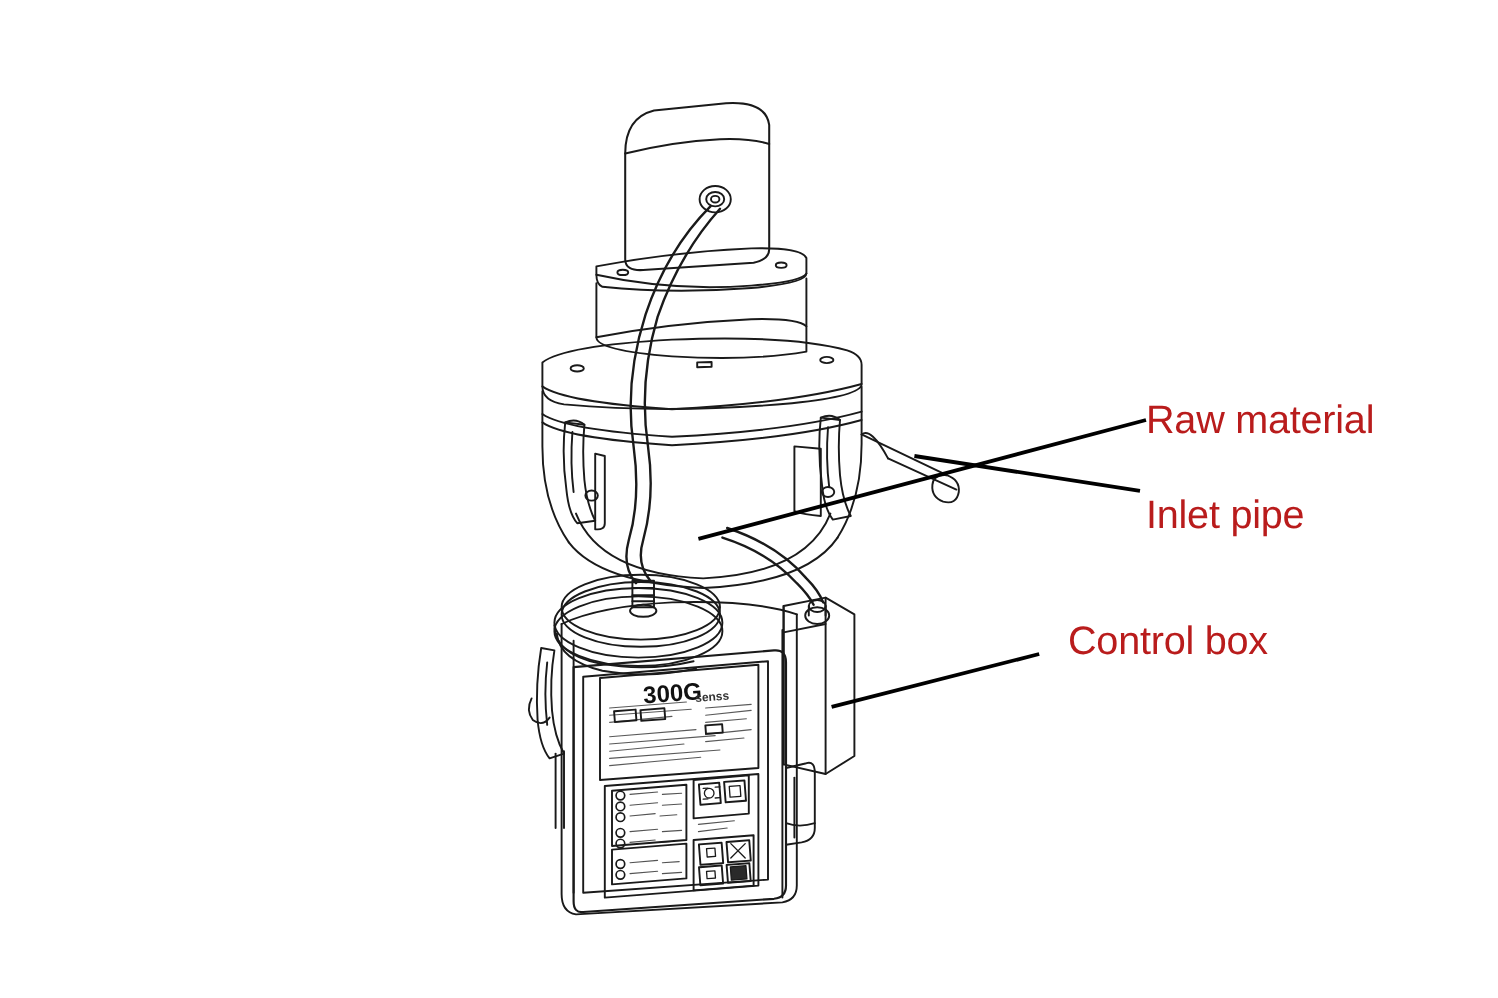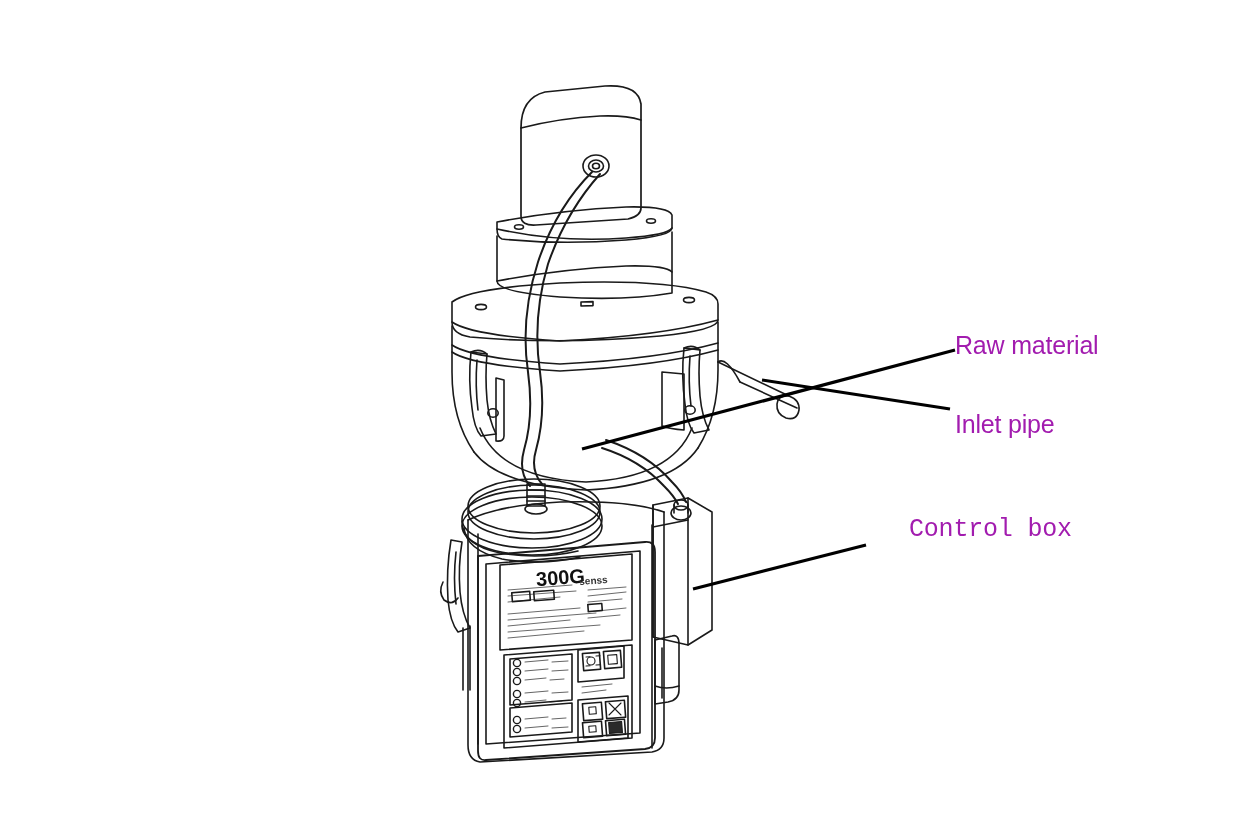--- a/index.html
+++ b/index.html
@@ -1,24 +1,24 @@
 <!DOCTYPE html>
 <html><head>
 <meta charset="utf-8">
 <title>Hopper Loader Diagram</title>
 <style>
   html,body{margin:0;padding:0;background:#ffffff;}
   body{width:1248px;height:832px;font-family:"Liberation Sans",sans-serif;overflow:hidden;}
   #stage{position:relative;width:1248px;height:832px;background:#ffffff;}
   #art{position:absolute;left:0;top:0;width:1248px;height:832px;}
-  .lbl{position:absolute;color:#a21caf;font-family:"Liberation Sans",sans-serif;
-       font-size:25px;font-weight:400;white-space:nowrap;line-height:1;letter-spacing:-0.2px;}
+  .lbl{position:absolute;color:#b91c1c;font-family:"Liberation Sans",sans-serif;
+       font-size:33px;font-weight:400;white-space:nowrap;line-height:1;letter-spacing:-0.2px;}
   #lbl-raw{left:955px;top:333px;}
   #lbl-inlet{left:955px;top:412px;}
-  #lbl-control{left:909px;top:517px;font-family:Liberation Mono, monospace;}
+  #lbl-control{left:890px;top:517px;}
 </style>
 </head>
 <body>
 
 <div id="stage">
 
   <svg id="art" viewBox="0 0 1248 832">
     <g fill="none" stroke="#1a1a1a" stroke-width="1.6" stroke-linejoin="round" stroke-linecap="round">
 
       <g stroke-width="1.7">

